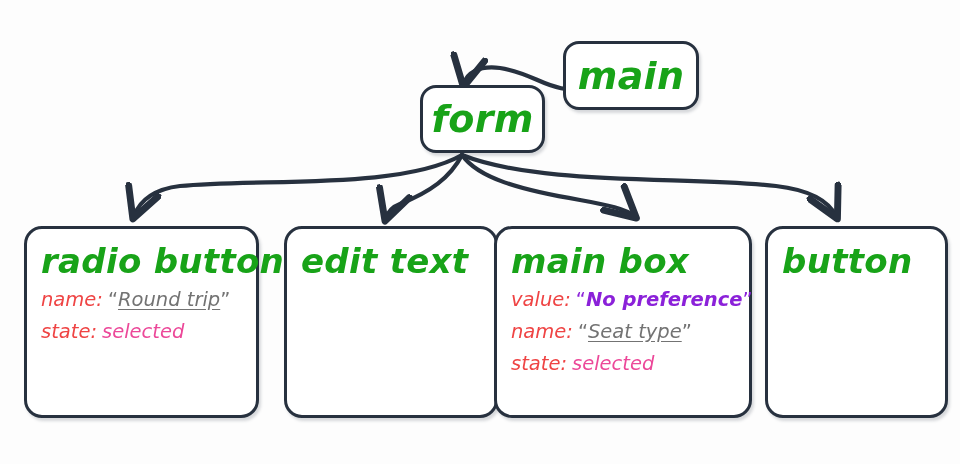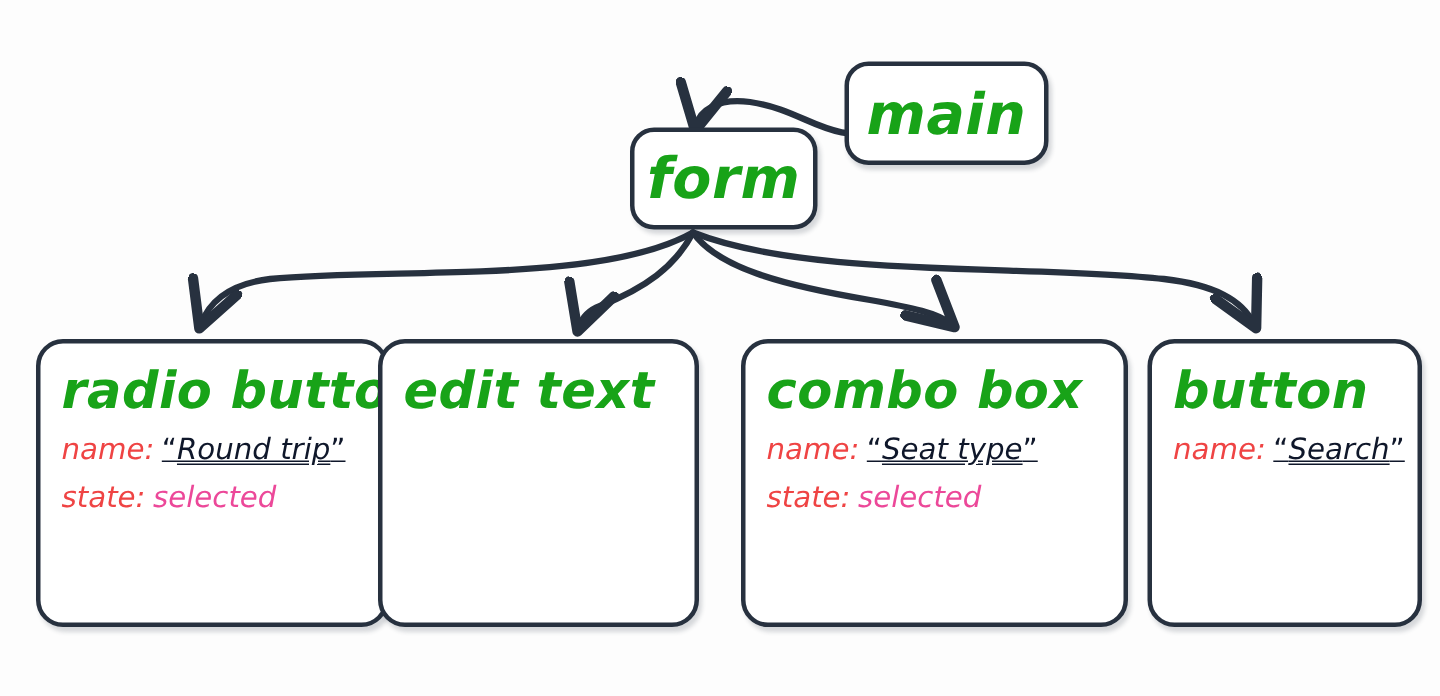--- a/index.html
+++ b/index.html
@@ -67,22 +67,21 @@
     white-space: nowrap;
     color: #1b1b1b;
   }
   .attr-key {
     color: #ef4444;
   }
   .attr-val {
     margin-left: 5px;
   }
   .attr-val.link {
-    color: #0f172a;
-    text-decoration: underline;
+    color: #737373;
   }
   .attr-val.link .inner {
     text-decoration: underline;
     text-underline-offset: 3px;
   }
   .attr-val.state {
     color: #ec4899;
   }
   .attr-val.value {
     color: #8b21d9;
@@ -130,39 +129,39 @@
 
     <div class="attr-row">
       <span class="attr-key">name:</span><span class="attr-val link"><span class="q">“</span><span class="inner">Round trip</span><span class="q">”</span></span>
     </div>
 
     <div class="attr-row">
       <span class="attr-key">state:</span><span class="attr-val state"><span class="inner">selected</span></span>
     </div>
   </div>
 
-  <div class="node node-leaf" style="left:252px; top:226px; width:214px; height:192px;">
+  <div class="node node-leaf" style="left:284px; top:226px; width:214px; height:192px;">
     <span class="node-title">edit text</span>
 
   </div>
 
   <div class="node node-leaf" style="left:494px; top:226px; width:258px; height:192px;">
-    <span class="node-title">combo box</span>
+    <span class="node-title">main box</span>
 
+    <div class="attr-row">
+      <span class="attr-key">value:</span><span class="attr-val value"><span class="q">“</span><span class="inner">No preference</span><span class="q">”</span></span>
+    </div>
 
     <div class="attr-row">
       <span class="attr-key">name:</span><span class="attr-val link"><span class="q">“</span><span class="inner">Seat type</span><span class="q">”</span></span>
     </div>
 
     <div class="attr-row">
       <span class="attr-key">state:</span><span class="attr-val state"><span class="inner">selected</span></span>
     </div>
   </div>
 
   <div class="node node-leaf" style="left:765px; top:226px; width:183px; height:192px;">
     <span class="node-title">button</span>
 
-    <div class="attr-row">
-      <span class="attr-key">name:</span><span class="attr-val link"><span class="q">“</span><span class="inner">Search</span><span class="q">”</span></span>
-    </div>
   </div>
 
 </div>
 
 </body></html>

